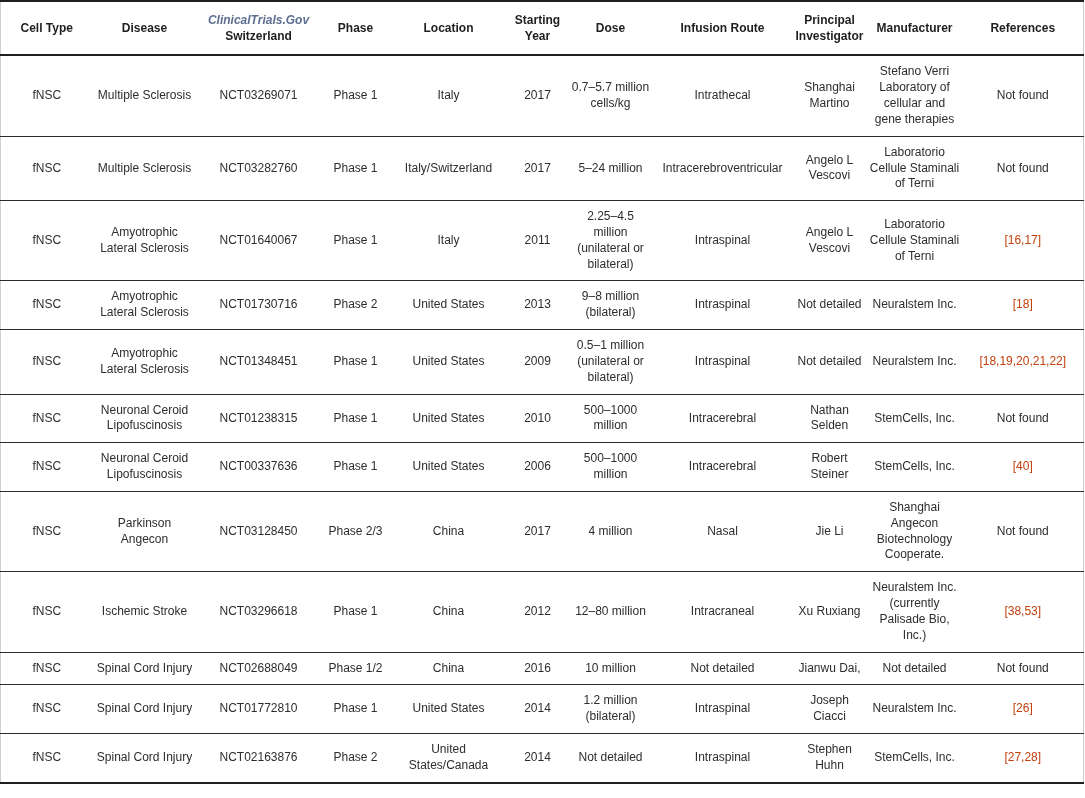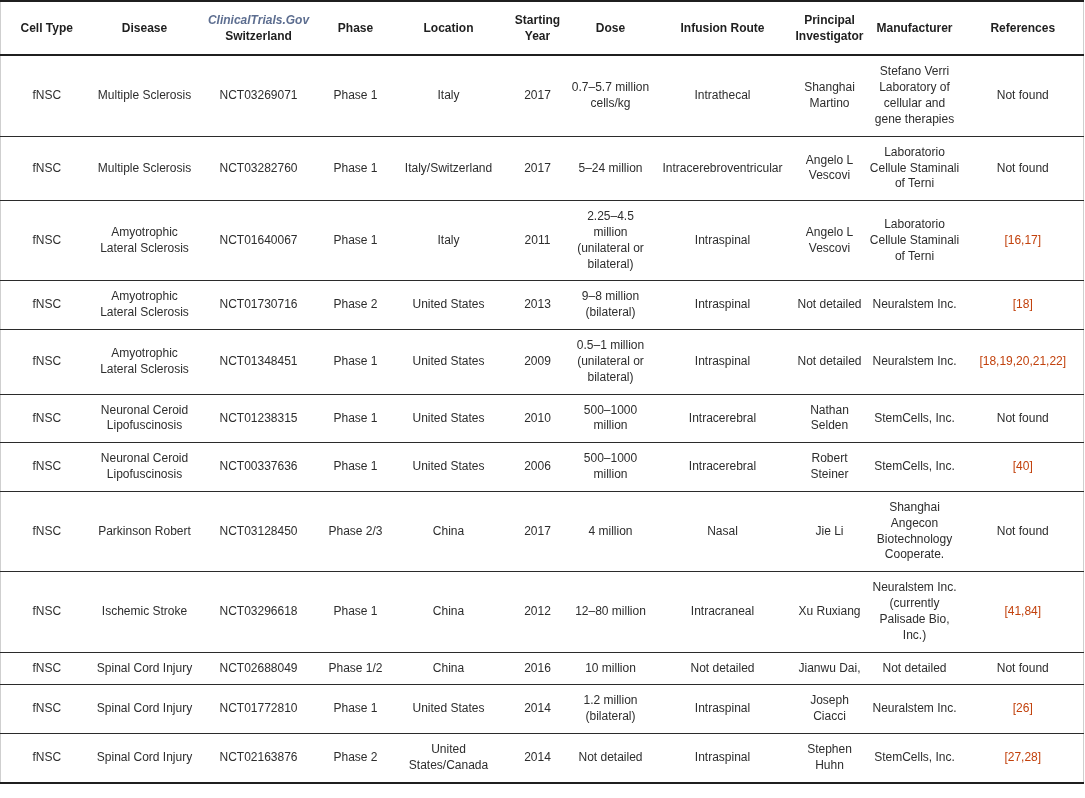--- a/index.html
+++ b/index.html
@@ -190,21 +190,21 @@
       <td>United States</td>
       <td>2006</td>
       <td>500–1000 million</td>
       <td>Intracerebral</td>
       <td>Robert Steiner</td>
       <td>StemCells, Inc.</td>
       <td class="reflink">[40]</td>
     </tr>
     <tr>
       <td>fNSC</td>
-      <td>Parkinson Robert</td>
+      <td>Parkinson Angecon</td>
       <td>NCT03128450</td>
       <td>Phase 2/3</td>
       <td>China</td>
       <td>2017</td>
       <td>4 million</td>
       <td>Nasal</td>
       <td>Jie Li</td>
       <td>Shanghai Angecon Biotechnology Cooperate.</td>
       <td>Not found</td>
     </tr>
@@ -212,21 +212,21 @@
       <td>fNSC</td>
       <td>Ischemic Stroke</td>
       <td>NCT03296618</td>
       <td>Phase 1</td>
       <td>China</td>
       <td>2012</td>
       <td>12–80 million</td>
       <td>Intracraneal</td>
       <td>Xu Ruxiang</td>
       <td>Neuralstem Inc. (currently Palisade Bio, Inc.)</td>
-      <td class="reflink">[41,84]</td>
+      <td class="reflink">[38,53]</td>
     </tr>
     <tr>
       <td>fNSC</td>
       <td>Spinal Cord Injury</td>
       <td>NCT02688049</td>
       <td>Phase 1/2</td>
       <td>China</td>
       <td>2016</td>
       <td>10 million</td>
       <td>Not detailed</td>

